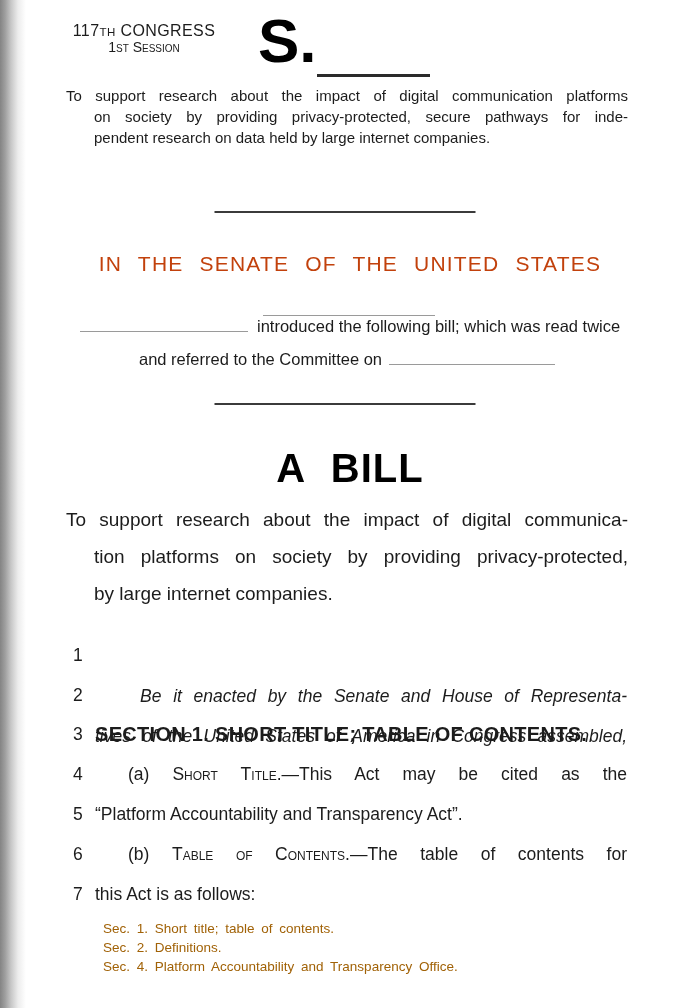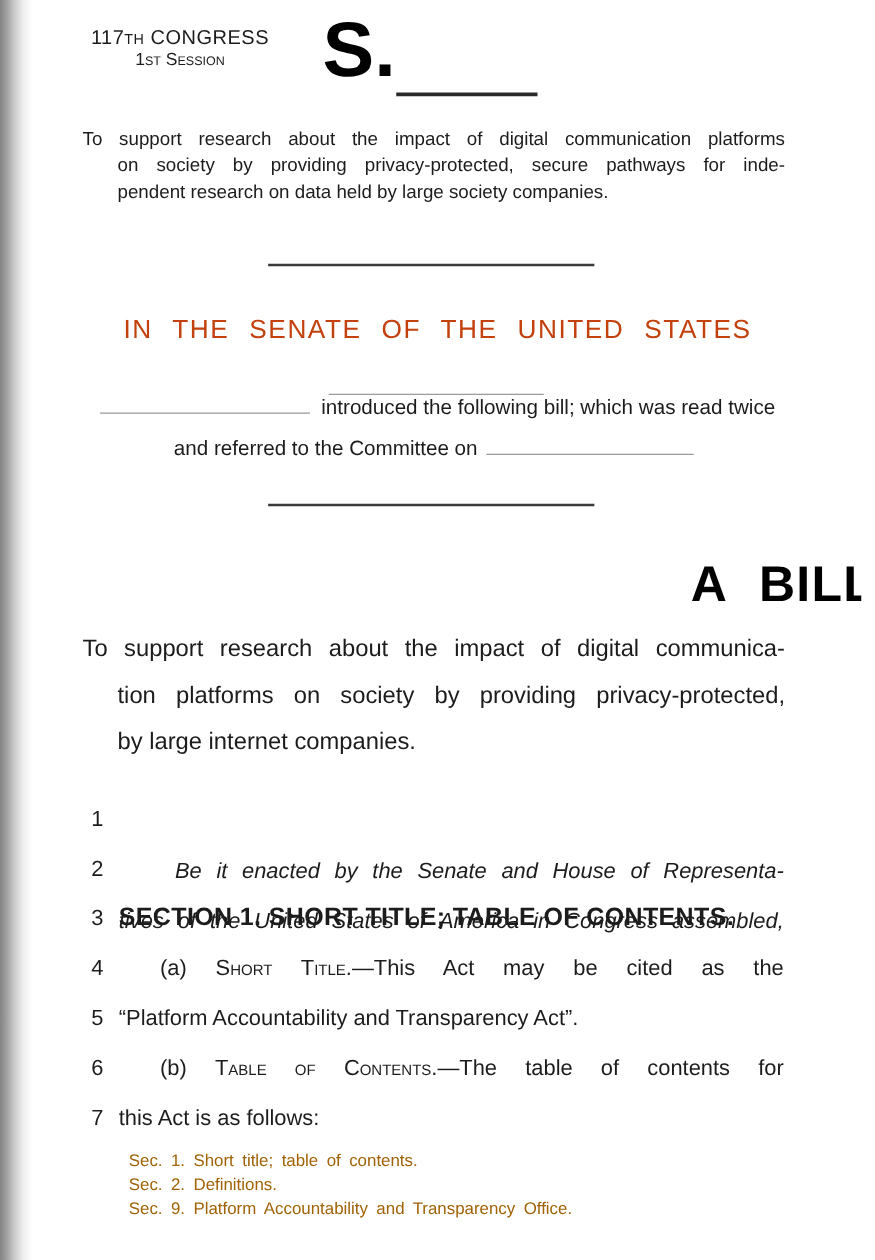--- a/index.html
+++ b/index.html
@@ -15,40 +15,40 @@
   
   .congress-block{position:absolute;left:62px;top:22px;width:164px;text-align:center;line-height:1.12;}
   .congress-l1{font-size:16px;letter-spacing:.4px;white-space:nowrap;}
   .congress-l1 .suffix{font-size:11.5px;}
   .congress-l2{font-size:14px;white-space:nowrap;}
   .congress-l2 .suffix{font-size:10px;}
   .sc-caps{font-variant:small-caps;font-variant-caps:small-caps;}
   .bill-number{position:absolute;left:258px;top:10px;font-size:62px;font-weight:bold;color:#000;line-height:1;}
   .bill-number-blank{position:absolute;left:317px;top:74px;width:113px;border-top:3px solid #2a2a2a;}
   
-  .preamble-top{position:absolute;left:66px;top:102px;width:562px;font-size:15px;line-height:20.8px;}
+  .preamble-top{position:absolute;left:66px;top:86px;width:562px;font-size:15px;line-height:20.8px;}
   .pline{text-align:justify;}
   .pline.fill{text-align-last:justify;}
   .pline.cont{padding-left:28px;}
   
   .rule{position:absolute;left:50%;transform:translateX(-50%);width:261px;border-top:2px solid #3b3b3b;}
   .rule-1{top:211px;}
   .rule-2{top:403px;}
   .chamber-line{position:absolute;left:0;top:252px;width:700px;text-align:center;font-size:21px;
     letter-spacing:1.2px;word-spacing:9px;white-space:nowrap;color:#c2410c;}
   
   .sponsor-blank-top{position:absolute;left:263px;top:315px;width:172px;border-top:1.5px solid #9a9a9a;}
   .intro-line1{position:absolute;left:80px;top:315px;width:537px;font-size:16.5px;line-height:22px;
     text-align:justify;text-align-last:justify;white-space:nowrap;}
   .intro-line2{position:absolute;left:139px;top:348px;font-size:16.5px;line-height:22px;white-space:nowrap;}
   .blank{display:inline-block;border-bottom:1.5px solid #9a9a9a;height:13px;vertical-align:baseline;}
   .blank.w1{width:168px;margin-right:9px;}
   .blank.w2{width:166px;margin-left:7px;}
   
-  .bill-title{position:absolute;left:0;top:446px;width:700px;text-align:right;font-size:40px;font-weight:bold;
+  .bill-title{position:absolute;left:0;top:446px;width:700px;text-align:center;font-size:40px;font-weight:bold;
     color:#000;letter-spacing:1px;word-spacing:14px;}
   
   .preamble-main{position:absolute;left:66px;top:501px;width:562px;font-size:19px;line-height:37.2px;}
   
   .body-row{position:absolute;left:0;width:700px;height:26px;font-size:17.5px;line-height:24px;}
   .row-1{top:643px;}.row-2{top:683px;}.row-3{top:722px;}.row-4{top:762px;}
   .row-5{top:802px;}.row-6{top:842px;}.row-7{top:882px;}
   .line-num{position:absolute;left:73px;top:0;font-size:17.5px;}
   .line-text{margin:0 73px 0 95px;text-align:justify;}
   .line-text.fill{text-align-last:justify;}
@@ -68,21 +68,21 @@
   <div class="congress-block">
     <div class="congress-l1"><span>117</span><span class="suffix">TH</span> <span>CONGRESS</span></div>
     <div class="congress-l2"><span>1</span><span class="suffix">ST</span> <span class="sc-caps">Session</span></div>
   </div>
   <div class="bill-number">S.</div>
   <div class="bill-number-blank"></div>
 
   <div class="preamble-top">
     <div class="pline fill">To support research about the impact of digital communication platforms</div>
     <div class="pline fill cont">on society by providing privacy-protected, secure pathways for inde-</div>
-    <div class="pline cont">pendent research on data held by large society companies.</div>
+    <div class="pline cont">pendent research on data held by large internet companies.</div>
   </div>
 
   <div class="rule rule-1"></div>
 
   <div class="chamber-line">IN THE SENATE OF THE UNITED STATES</div>
 
   <div class="sponsor-blank-top"></div>
   <div class="intro-line1"><span class="blank w1"></span><span>introduced the following bill; which was read twice</span></div>
   <div class="intro-line2"><span>and referred to the Committee on</span><span class="blank w2"></span></div>
 
@@ -121,15 +121,15 @@
     <div class="line-text fill ind2"><span>(b) </span><span class="sc-caps">Table of Contents</span><span>.—The table of contents for</span></div>
   </div>
   <div class="body-row row-7">
     <span class="line-num">7</span>
     <div class="line-text">this Act is as follows:</div>
   </div>
 
   <div class="toc">
     <div>Sec. 1. Short title; table of contents.</div>
     <div>Sec. 2. Definitions.</div>
-    <div>Sec. 9. Platform Accountability and Transparency Office.</div>
+    <div>Sec. 4. Platform Accountability and Transparency Office.</div>
   </div>
 </div>
 
 </body></html>

